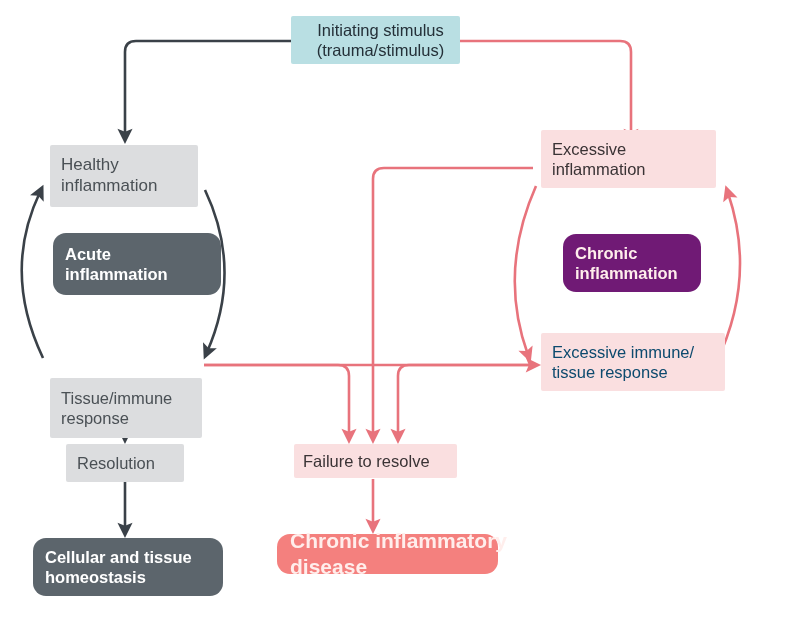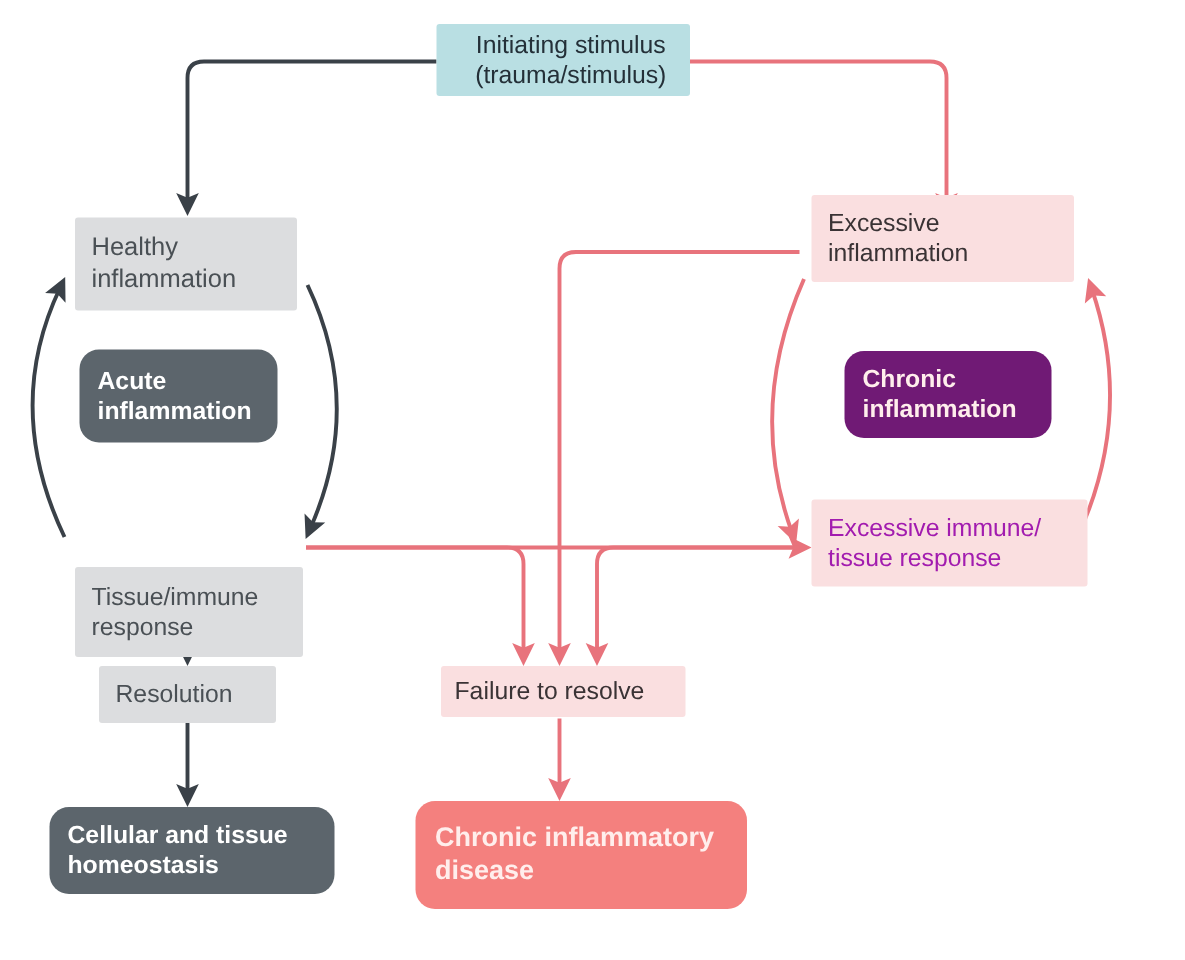--- a/index.html
+++ b/index.html
@@ -56,21 +56,21 @@
     align-items: center;
   }
   .n-healthy {
     left: 50px; top: 145px; width: 148px; height: 62px;
     background: #dcdddf;
     color: #4a5055;
     font-size: 17px;
     padding-left: 11px;
   }
   .n-acute {
-    left: 53px; top: 233px; width: 132px; height: 62px;
+    left: 53px; top: 233px; width: 168px; height: 62px;
     background: #5c656c;
     color: #ffffff;
     font-size: 16.5px;
     padding-left: 12px;
   }
   .n-tissue {
     left: 50px; top: 330px; width: 152px; height: 60px;
     background: #dcdddf;
     color: #4a5055;
     font-size: 16.5px;
@@ -101,36 +101,36 @@
   .n-chronic-infl {
     left: 563px; top: 234px; width: 138px; height: 58px;
     background: #701a75;
     color: #ffeeec;
     font-size: 16.5px;
     padding-left: 12px;
   }
   .n-excessive-resp {
     left: 541px; top: 333px; width: 184px; height: 58px;
     background: #fadfe0;
-    color: #a21caf;
+    color: #0c4a6e;
     font-size: 16.5px;
     padding-left: 11px;
   }
   .n-failure {
     left: 294px; top: 444px; width: 163px; height: 34px;
     background: #fadfe0;
     color: #3a3335;
     font-size: 16.5px;
     padding-left: 9px;
   }
   .n-chronic-disease {
-    left: 277px; top: 534px; width: 221px; height: 72px;
+    left: 277px; top: 534px; width: 221px; height: 40px;
     background: #f4807e;
     color: #ffeeec;
-    font-size: 18px;
+    font-size: 21px;
     padding-left: 13px;
   }
 </style>
 </head>
 <body>
 
 <div id="diagram-root">
 
   <svg id="edges-layer" viewBox="0 0 790 640" width="790" height="640" xmlns="http://www.w3.org/2000/svg">
     <defs>

